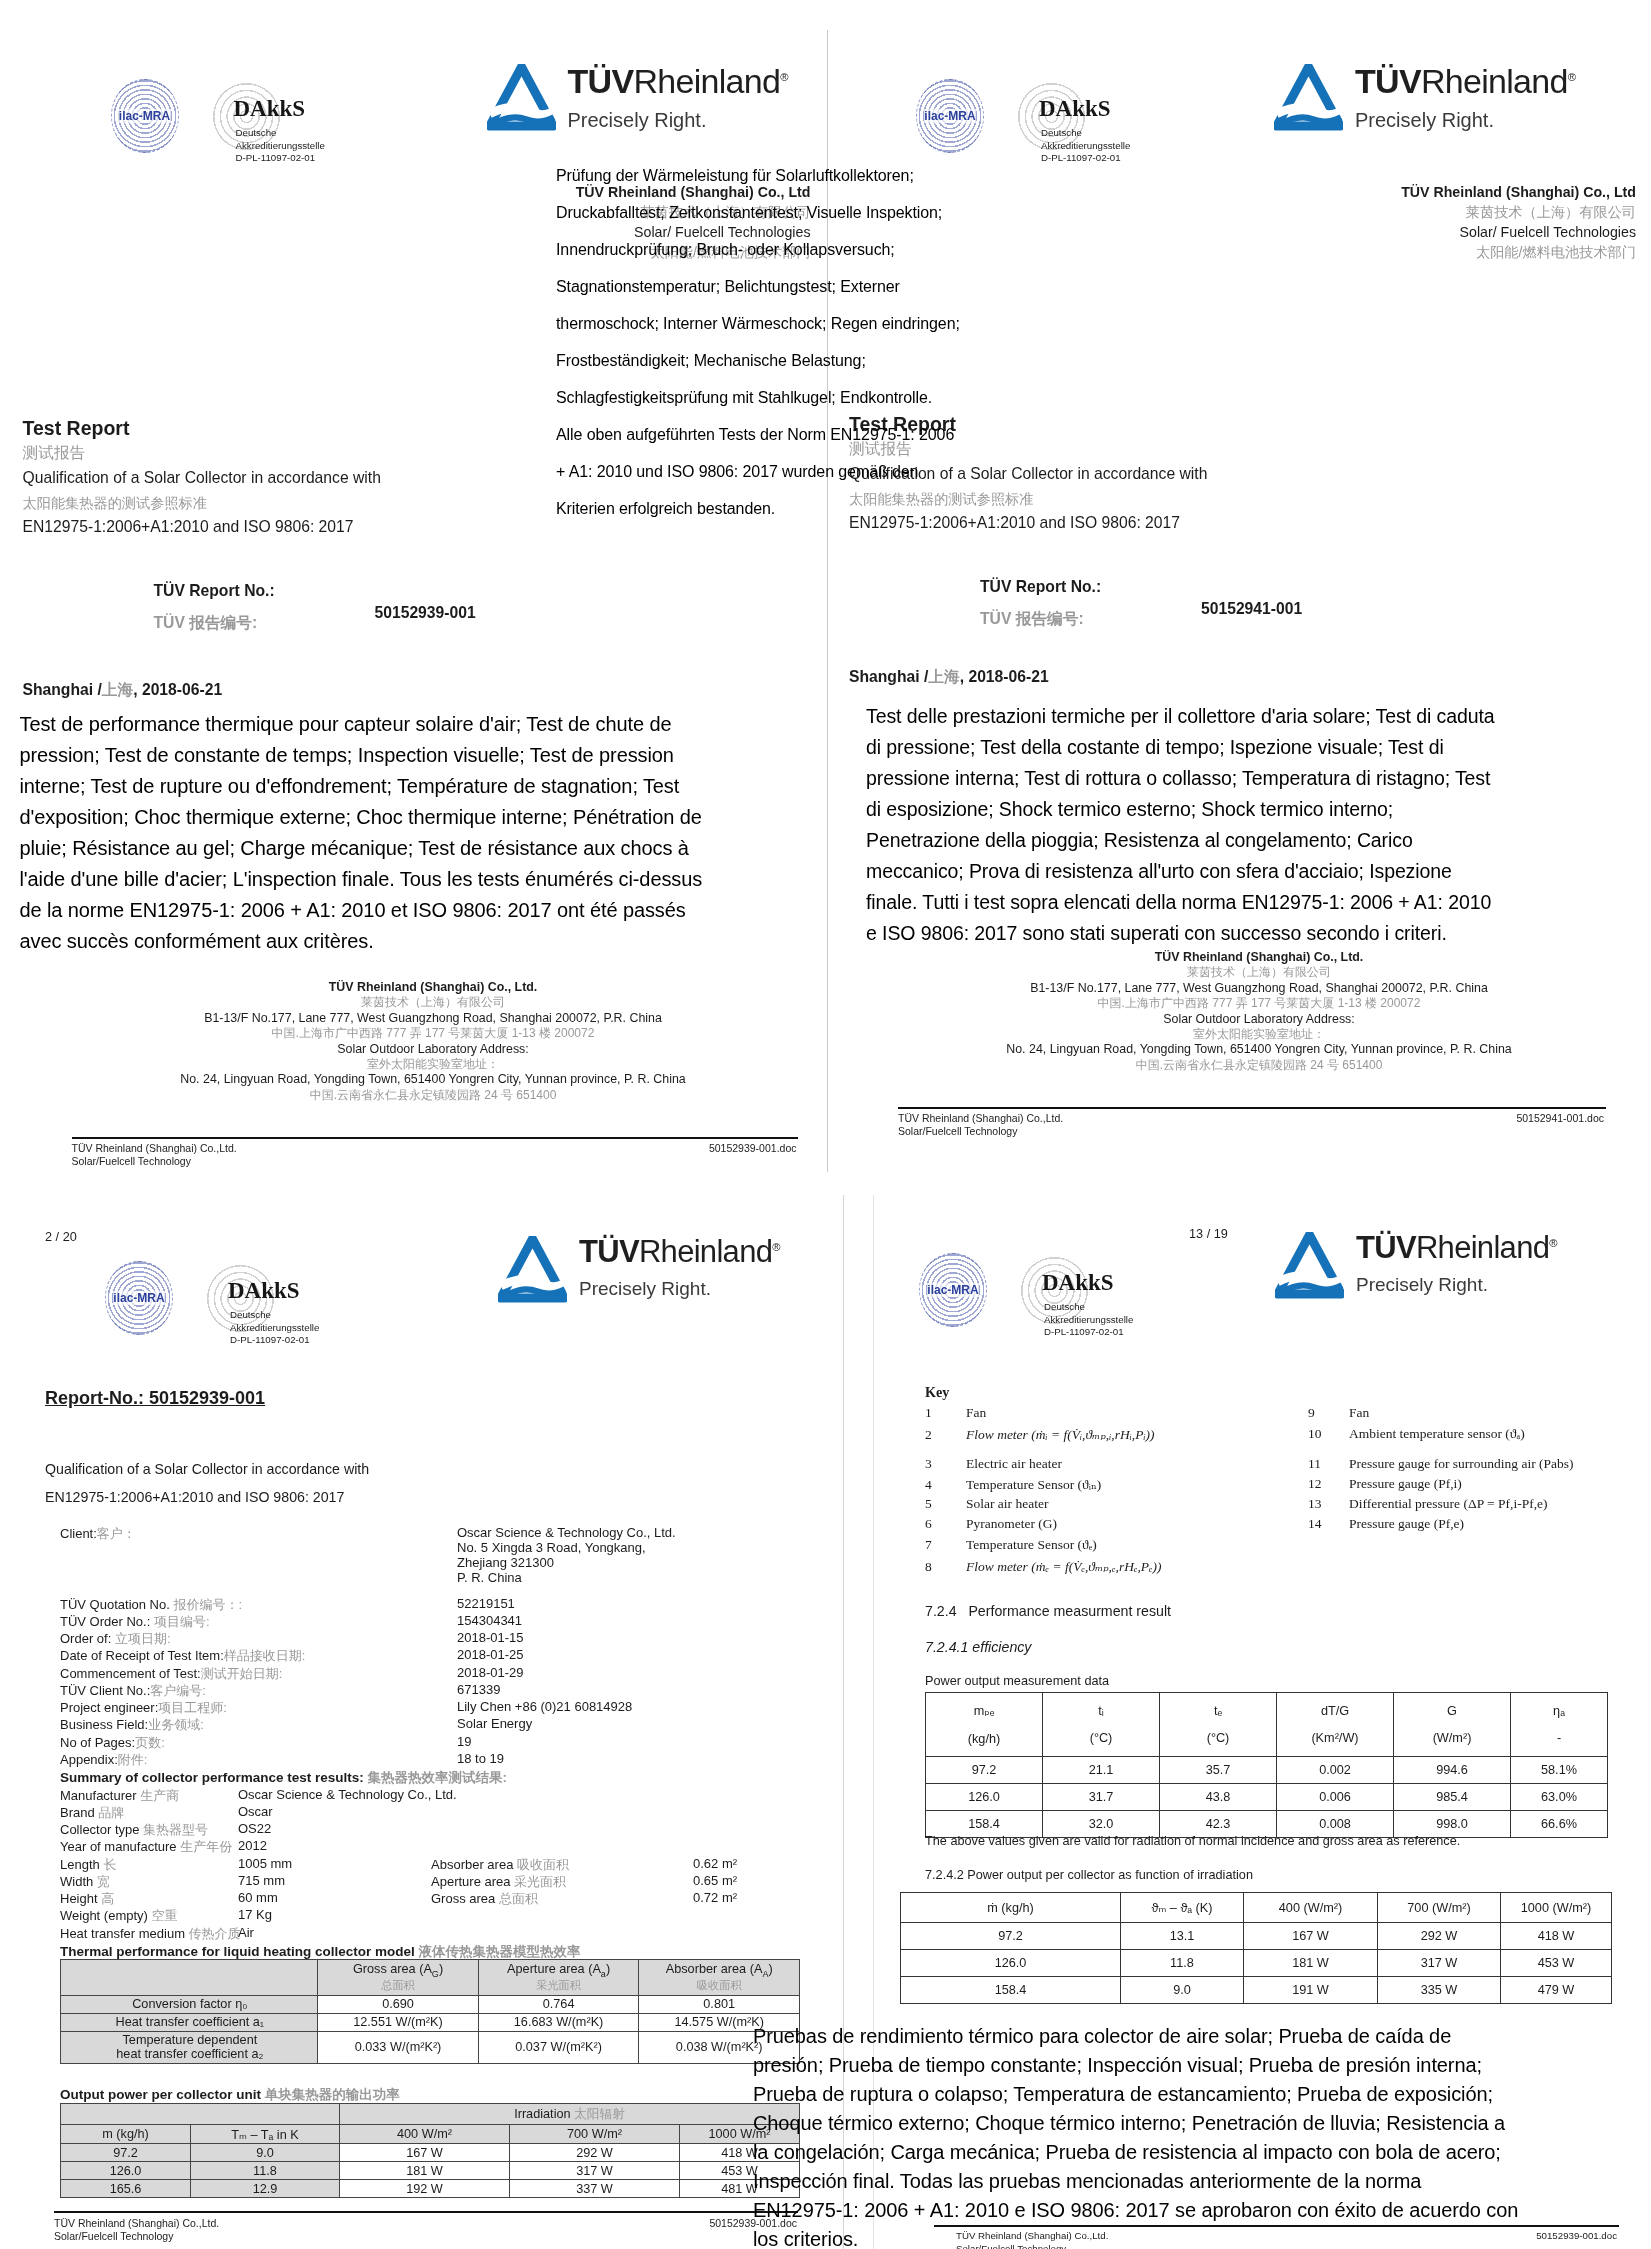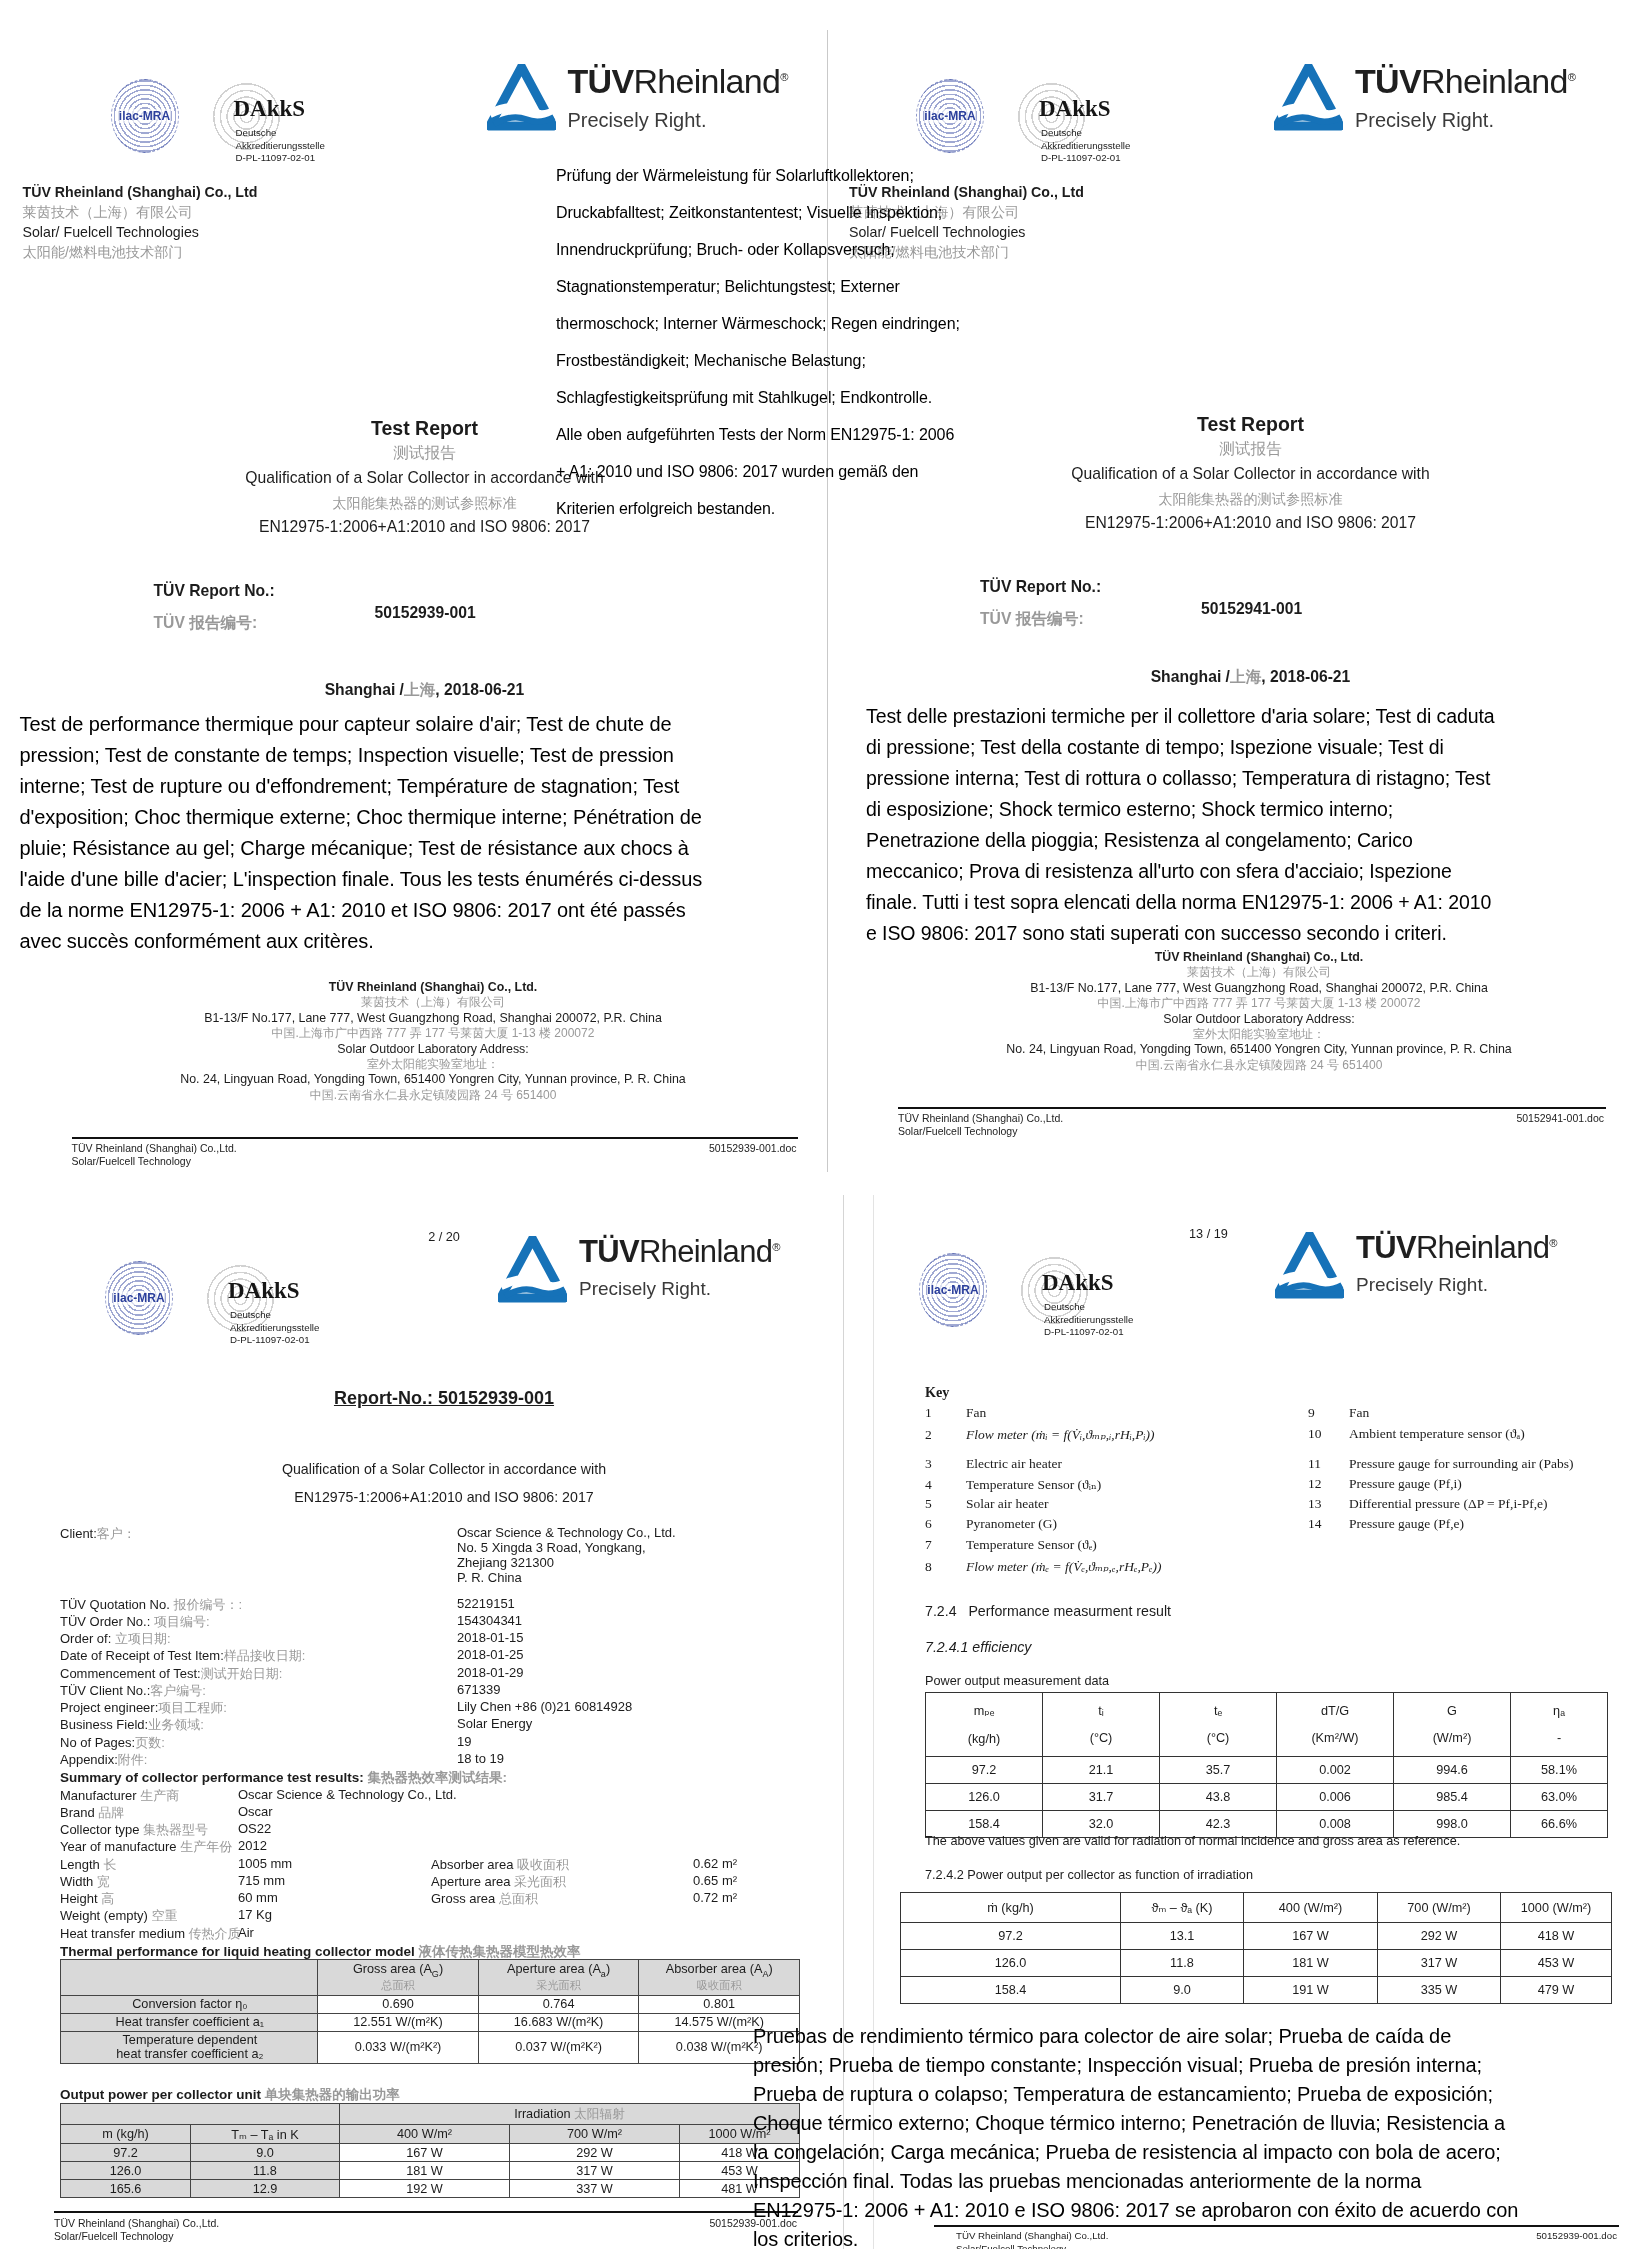--- a/index.html
+++ b/index.html
@@ -4,21 +4,21 @@
 <style>
   html,body{margin:0;padding:0;background:#fff}
   .canvas{position:relative;width:1651px;height:2250px;background:#fff;overflow:hidden;
           font-family:"Liberation Sans","DejaVu Sans",sans-serif;color:#1c1c1c}
   .page{position:absolute;background:#fff}
   .p-tl{left:22.5px;top:30px;width:804px;height:1142px;border-right:0.7px solid #c9c9c9}
   .p-tr{left:849px;top:30px;width:803px;height:1123px}
   .p-bl{left:45px;top:1195px;width:798px;height:1055px;border-right:0.7px solid #d5d5d5}
   .p-br{left:873px;top:1195px;width:779px;height:1055px;border-left:0.7px solid #e3e3e3}
   .abs{position:absolute}
-  .ctr{left:0;right:0;text-align:center}
+  .ctr{left:0;right:0;}
   .b{font-weight:bold}
   .cn{color:#999}
   .pre{white-space:pre-line}
   
   .accl{position:absolute;display:flex;gap:12px;align-items:flex-start}
   .ilac{width:66px;height:72px;border-radius:50%;border:1.5px dashed rgba(43,63,156,.55);
         background:repeating-radial-gradient(circle at 50% 50%, rgba(43,63,156,0) 0 3px, rgba(43,63,156,.45) 3px 4.5px);
         display:flex;align-items:center;justify-content:center}
   .ilac span{font-size:12px;font-weight:bold;color:#2b3f9c;background:rgba(255,255,255,.65);line-height:1;padding:0.7px}
   .dakks{position:relative;width:176px;height:91px}
@@ -31,21 +31,21 @@
   .dakks .nm{position:absolute;left:43px;top:16.5px;font-size:23px;font-weight:bold;color:#161616;
         font-family:"Liberation Serif","DejaVu Serif",serif}
   .dakks .sub{position:absolute;left:45px;top:48px;font-size:9.7px;line-height:1.3;color:#222;white-space:pre-line}
   
   .tuv{position:absolute;display:flex;align-items:flex-start;gap:12px}
   .tuv svg{width:69px;height:69px;flex:0 0 auto}
   .tuv .w{font-size:34px;color:#1f1f1f;line-height:1;letter-spacing:-0.7px}
   .tuv .w sup{font-size:11.2px}
   .tuv .tag{font-size:20px;color:#3a3a3a;margin-top:10.5px;letter-spacing:0}
   
-  .comp{position:absolute;left:0;right:16px;text-align:left;font-size:14.2px;line-height:20px}
+  .comp{position:absolute;left:0;right:16px;text-align:right;font-size:14.2px;line-height:20px}
   
   .h-title{font-size:19.5px}
   .h-cn{font-size:15.7px}
   .q1{font-size:15.7px}
   .q2{font-size:14.2px}
   .rlabel{font-size:15.7px}
   .addr{position:absolute;left:17px;right:0;text-align:center;line-height:15.4px;font-size:12.4px}
   .addr .cn{font-size:12px}
   .frule{position:absolute;height:2.2px;background:#111}
   .ftxt{font-size:10.5px;line-height:12.7px;color:#222}

